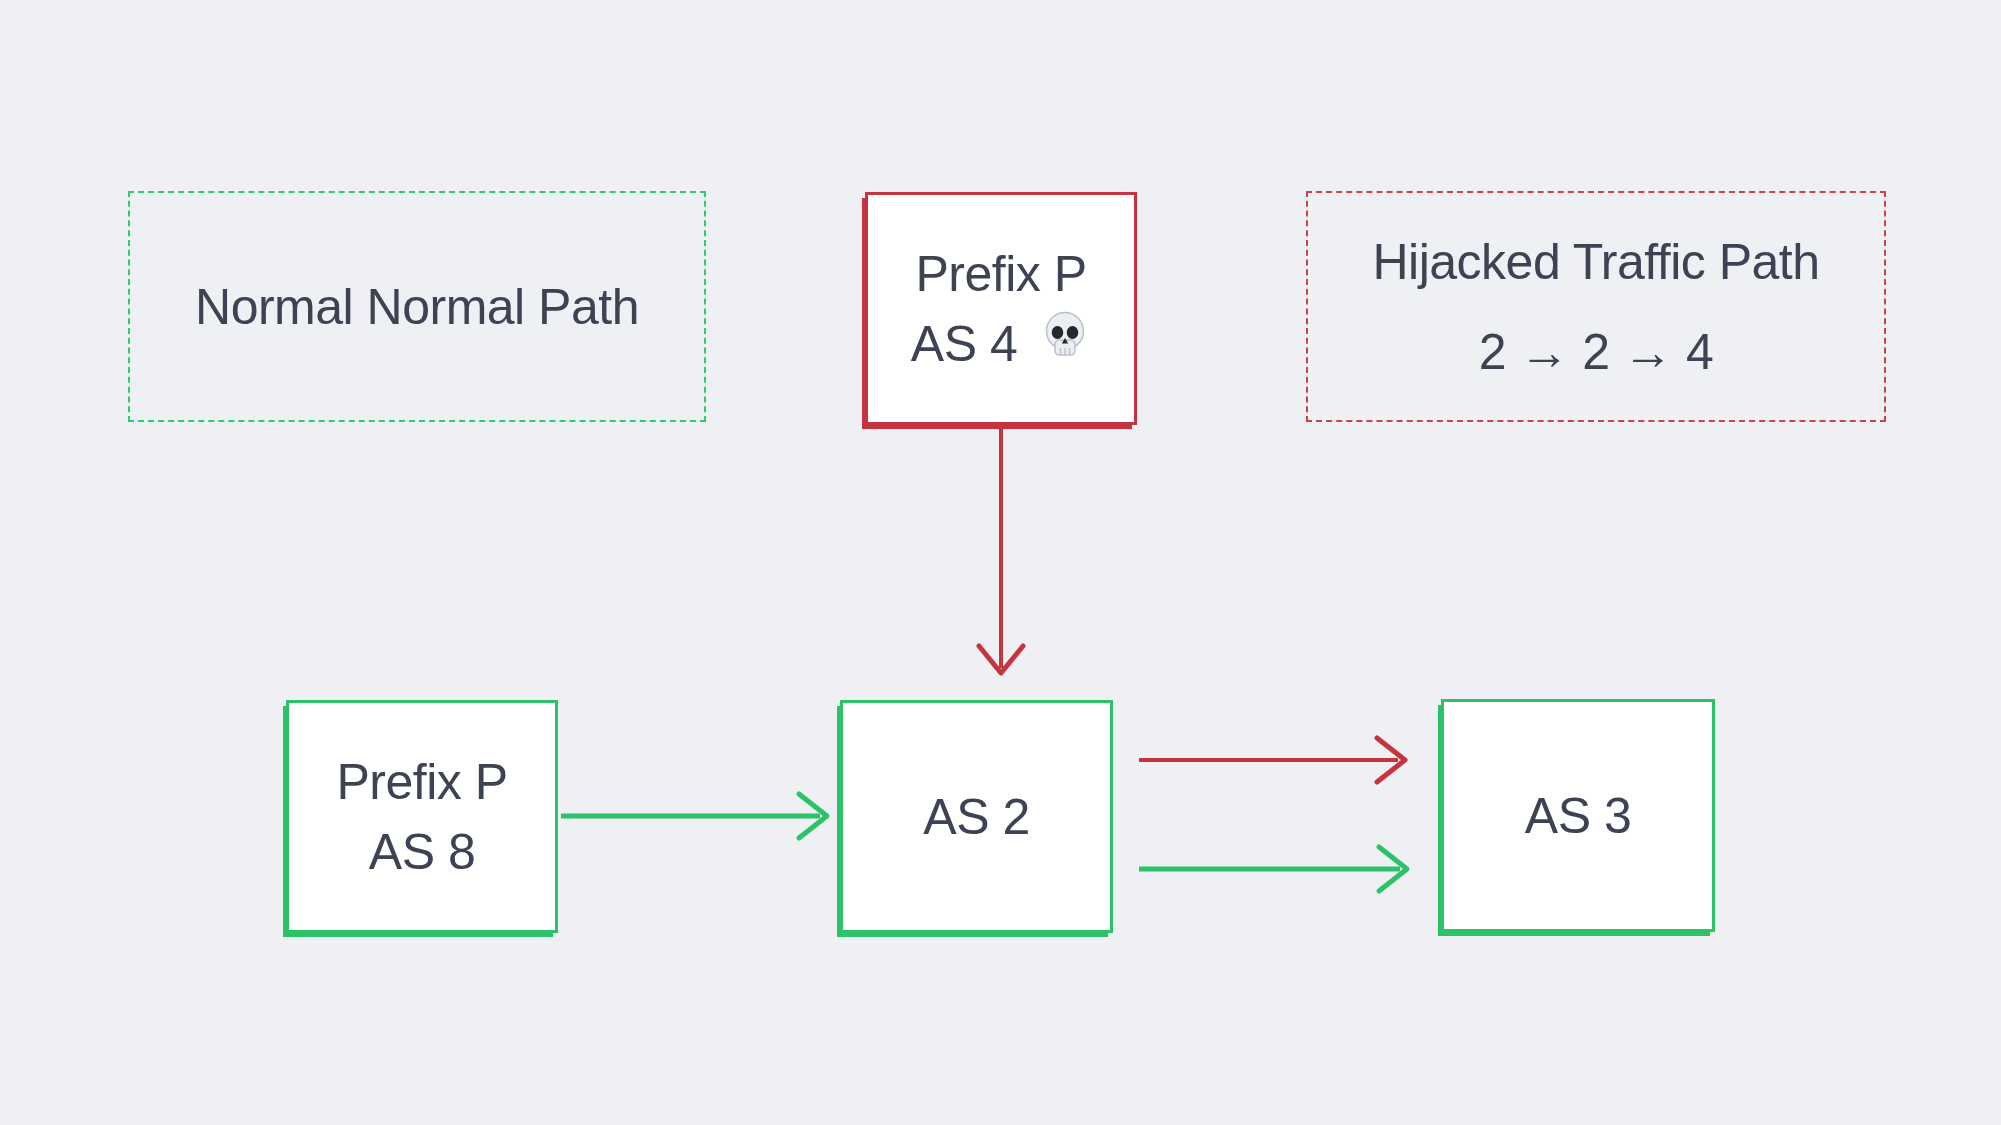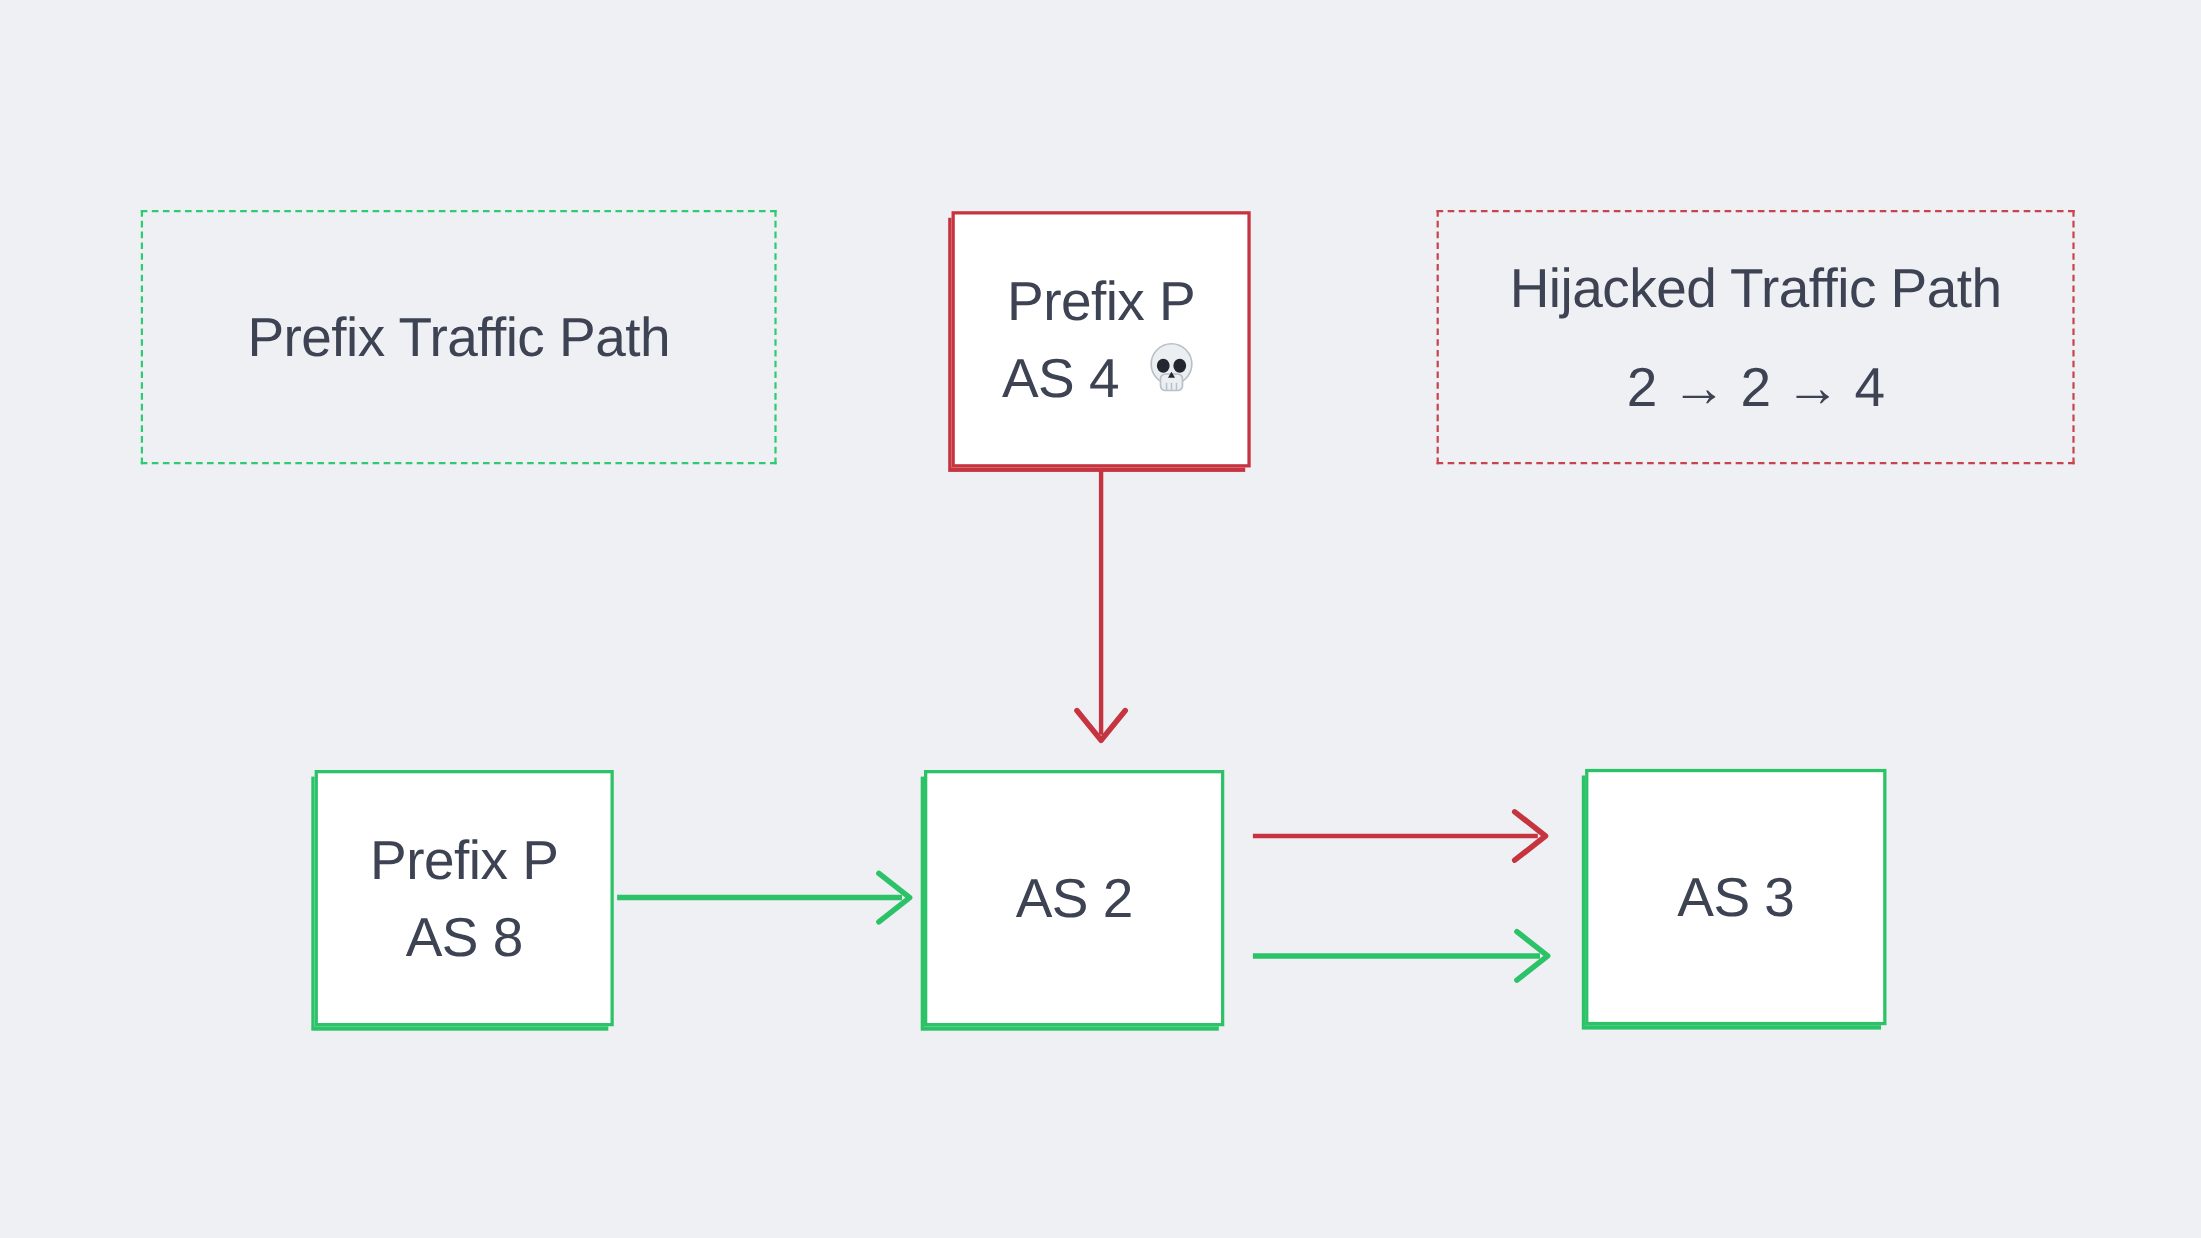--- a/index.html
+++ b/index.html
@@ -70,21 +70,21 @@
       <polyline class="stroke-r head" points="1377,738 1405,760 1377,782" stroke-width="5"></polyline>
     </g>
 
     <g>
       <line class="stroke-g" x1="1139" y1="869" x2="1400" y2="869" stroke-width="5"></line>
       <polyline class="stroke-g head" points="1379,847 1407,869 1379,891" stroke-width="5"></polyline>
     </g>
   </svg>
 
   <div class="box legend-green" style="left:128px;top:191px;width:578px;height:231px;">
-    <div>Prefix Traffic Path</div>
+    <div>Normal Normal Path</div>
   </div>
 
   <div class="box node-red" style="left:865px;top:192px;width:272px;height:233px;">
     <div>Prefix P</div>
     <div class="node-line">
       <span>AS 4</span>
       <svg class="skull" width="52" height="52" viewBox="0 0 52 52">
         <circle cx="26" cy="22" r="18.5" fill="#eceff2" stroke="#b9c0c9" stroke-width="1.5"></circle>
         <rect x="16" y="31" width="20" height="15" rx="4.5" fill="#eceff2" stroke="#b9c0c9" stroke-width="1.5"></rect>
         <ellipse cx="18.5" cy="23.5" rx="5.8" ry="6.4" fill="#23272f"></ellipse>

